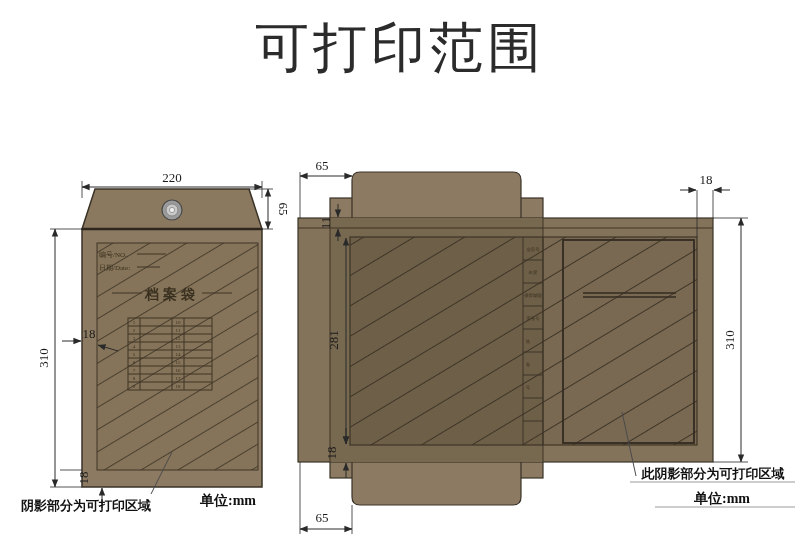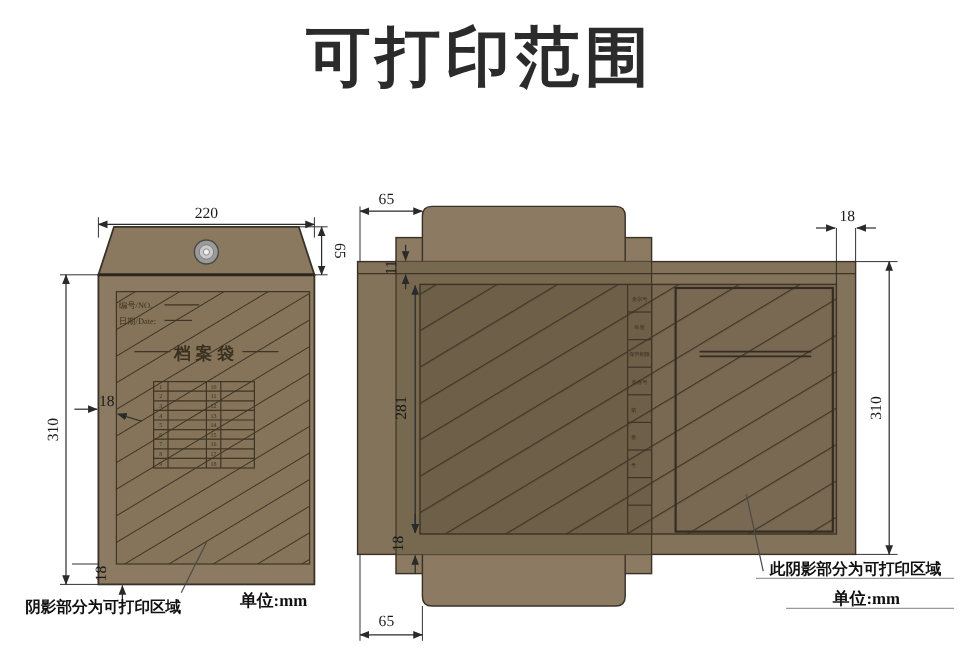--- a/index.html
+++ b/index.html
@@ -1,20 +1,20 @@
 <!DOCTYPE html>
 <html><head>
 <meta charset="utf-8">
 <style>
   html,body{margin:0;padding:0;background:#ffffff;}
   .stage{position:relative;width:800px;height:554px;background:#fff;overflow:hidden;
          font-family:"Liberation Serif",serif;}
   .page-title{position:absolute;top:12px;left:0;width:100%;margin:0;text-align:center;
               font-family:"DejaVu Sans","Liberation Sans",sans-serif;
-              font-weight:bold;font-size:54px;letter-spacing:4px;color:#2b2b2b;}
+              font-weight:normal;font-size:54px;letter-spacing:4px;color:#2b2b2b;}
   svg{position:absolute;top:0;left:0;}
   .outline{stroke:#3a3228;}
   .dim{stroke:#2a2a2a;stroke-width:1;fill:none;}
   .ext{stroke:#2a2a2a;stroke-width:0.8;fill:none;}
   .dim-text{font-family:"Liberation Serif",serif;font-size:13px;fill:#1b1b1b;}
   .cn-note{font-family:"Liberation Serif",serif;font-size:13px;fill:#111;font-weight:bold;}
   .cn-unit{font-family:"Liberation Serif",serif;font-size:14px;fill:#111;font-weight:bold;}
   .env-text{font-family:"Liberation Serif",serif;fill:#39301f;}
   .thin{stroke:#3e3526;stroke-width:1;}
   .leader{stroke:#4a4a4a;stroke-width:1;fill:none;}

